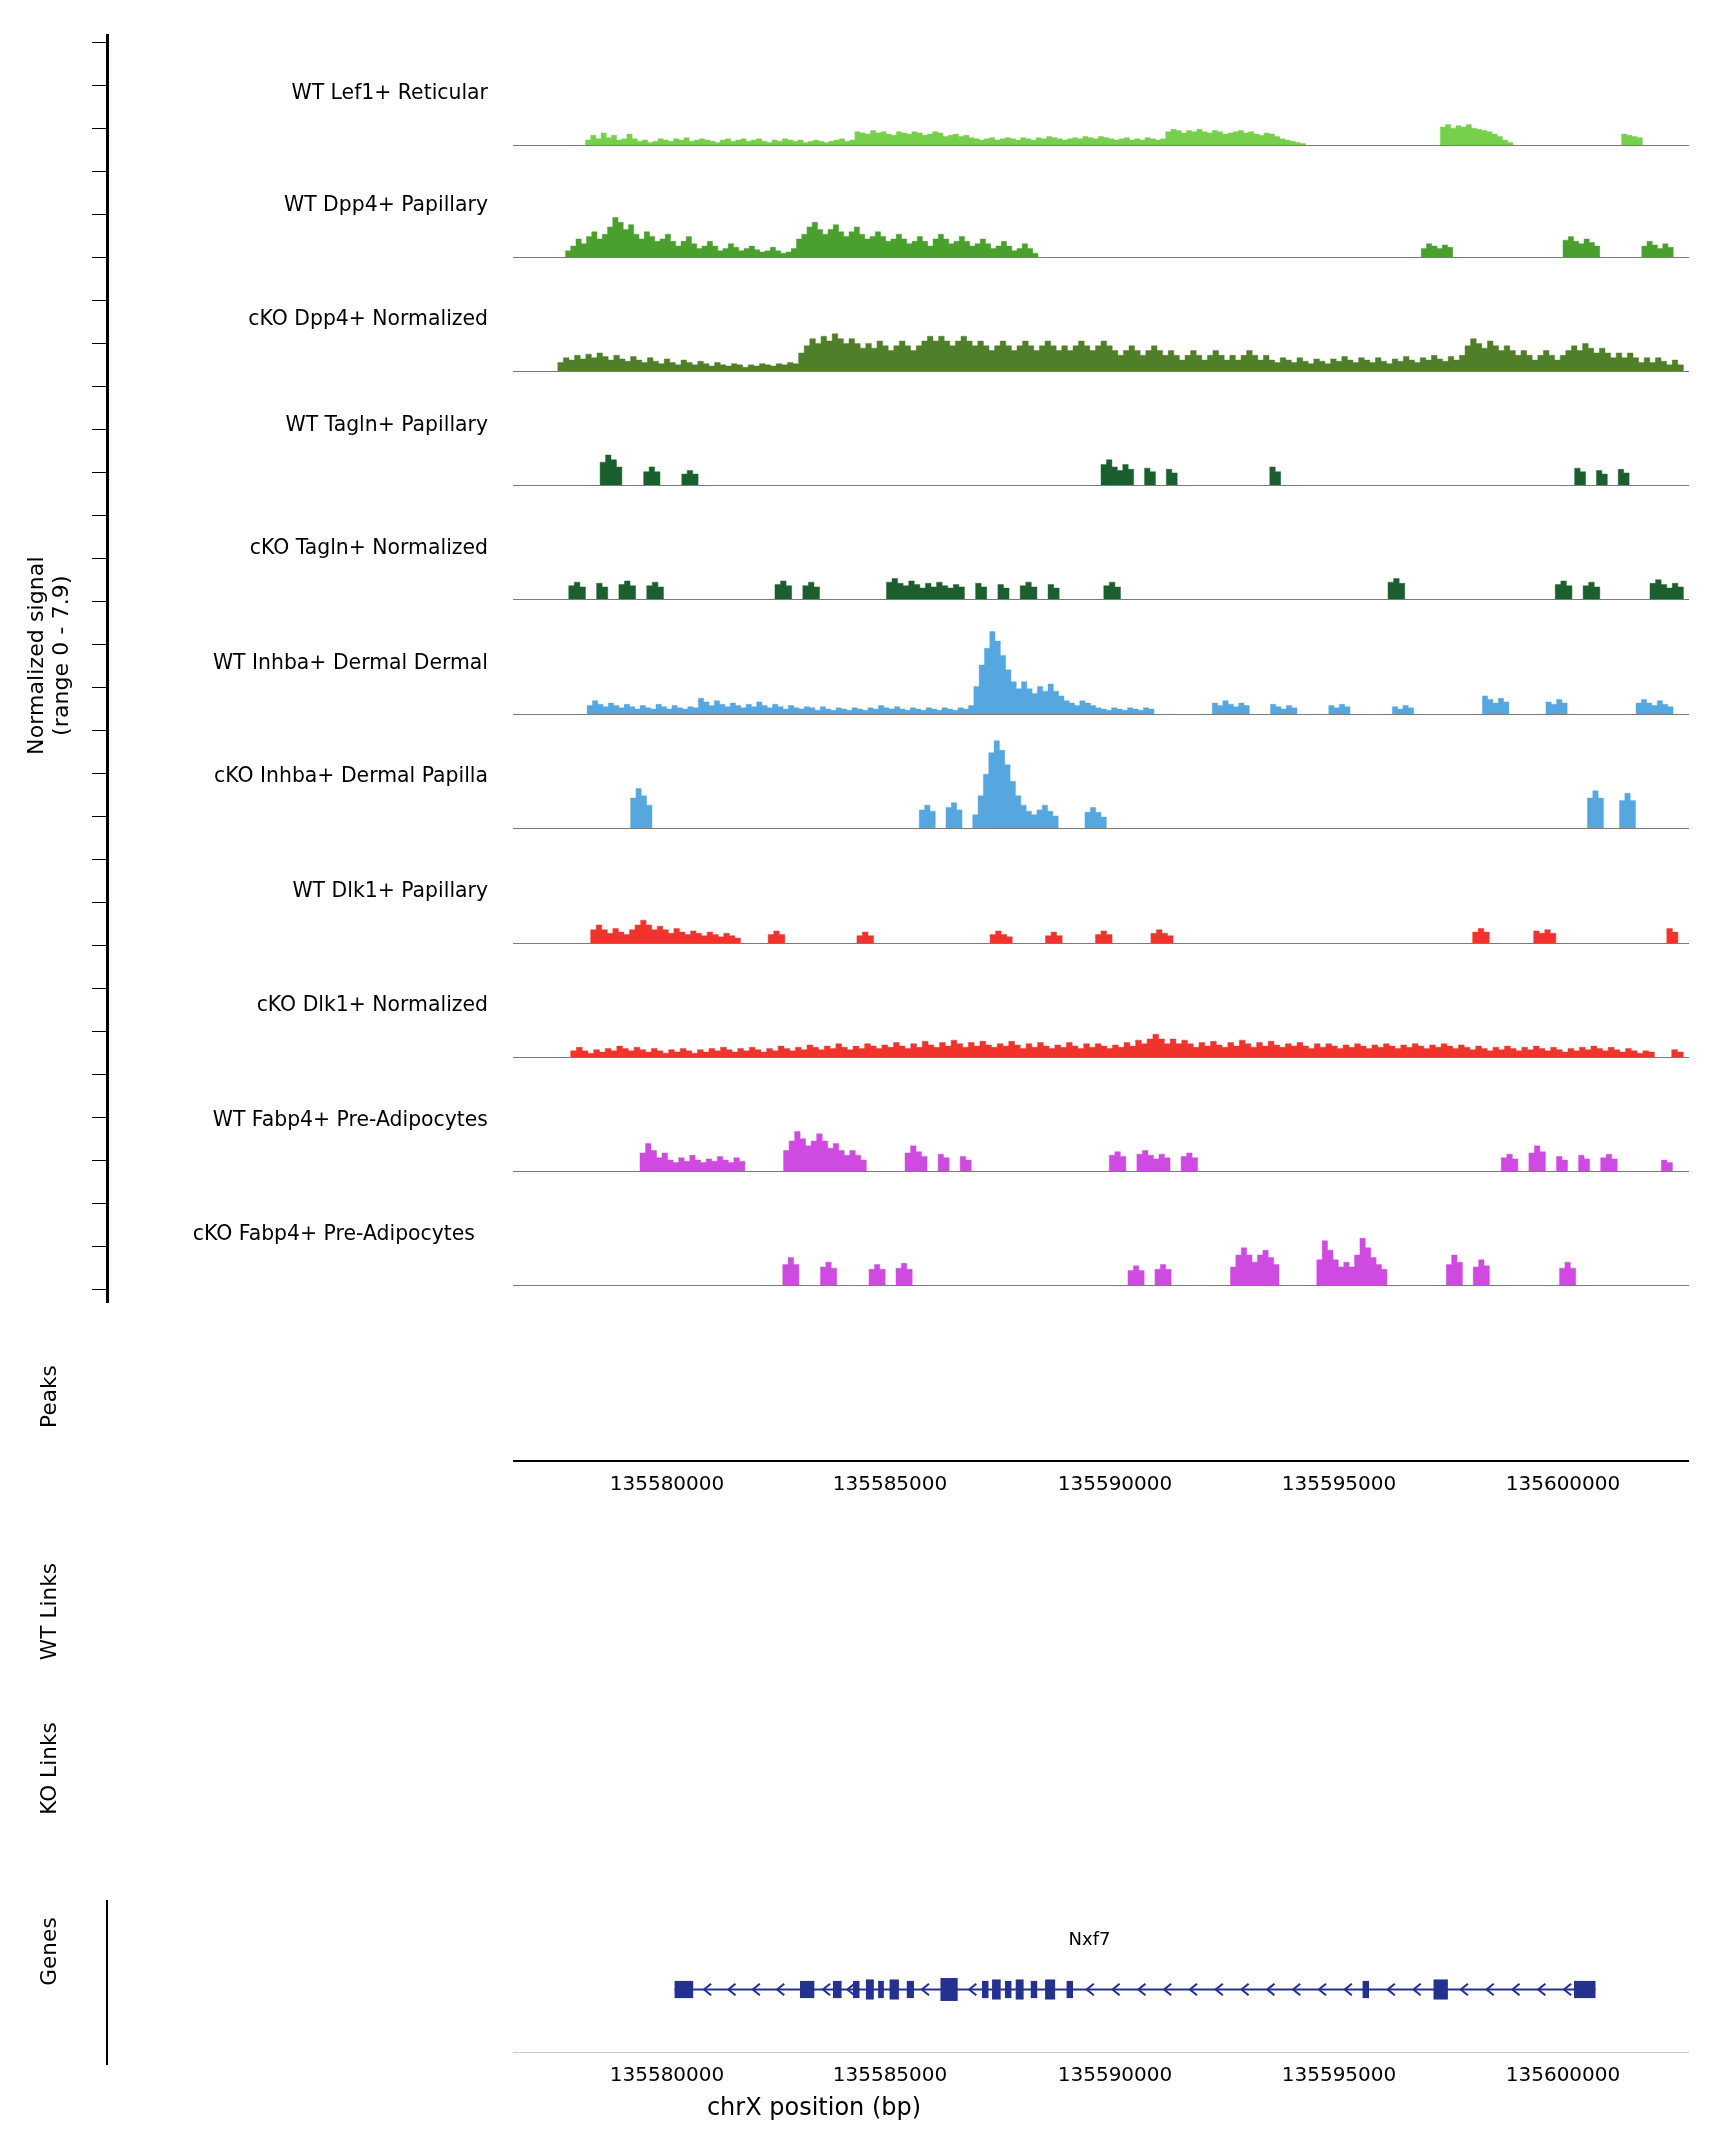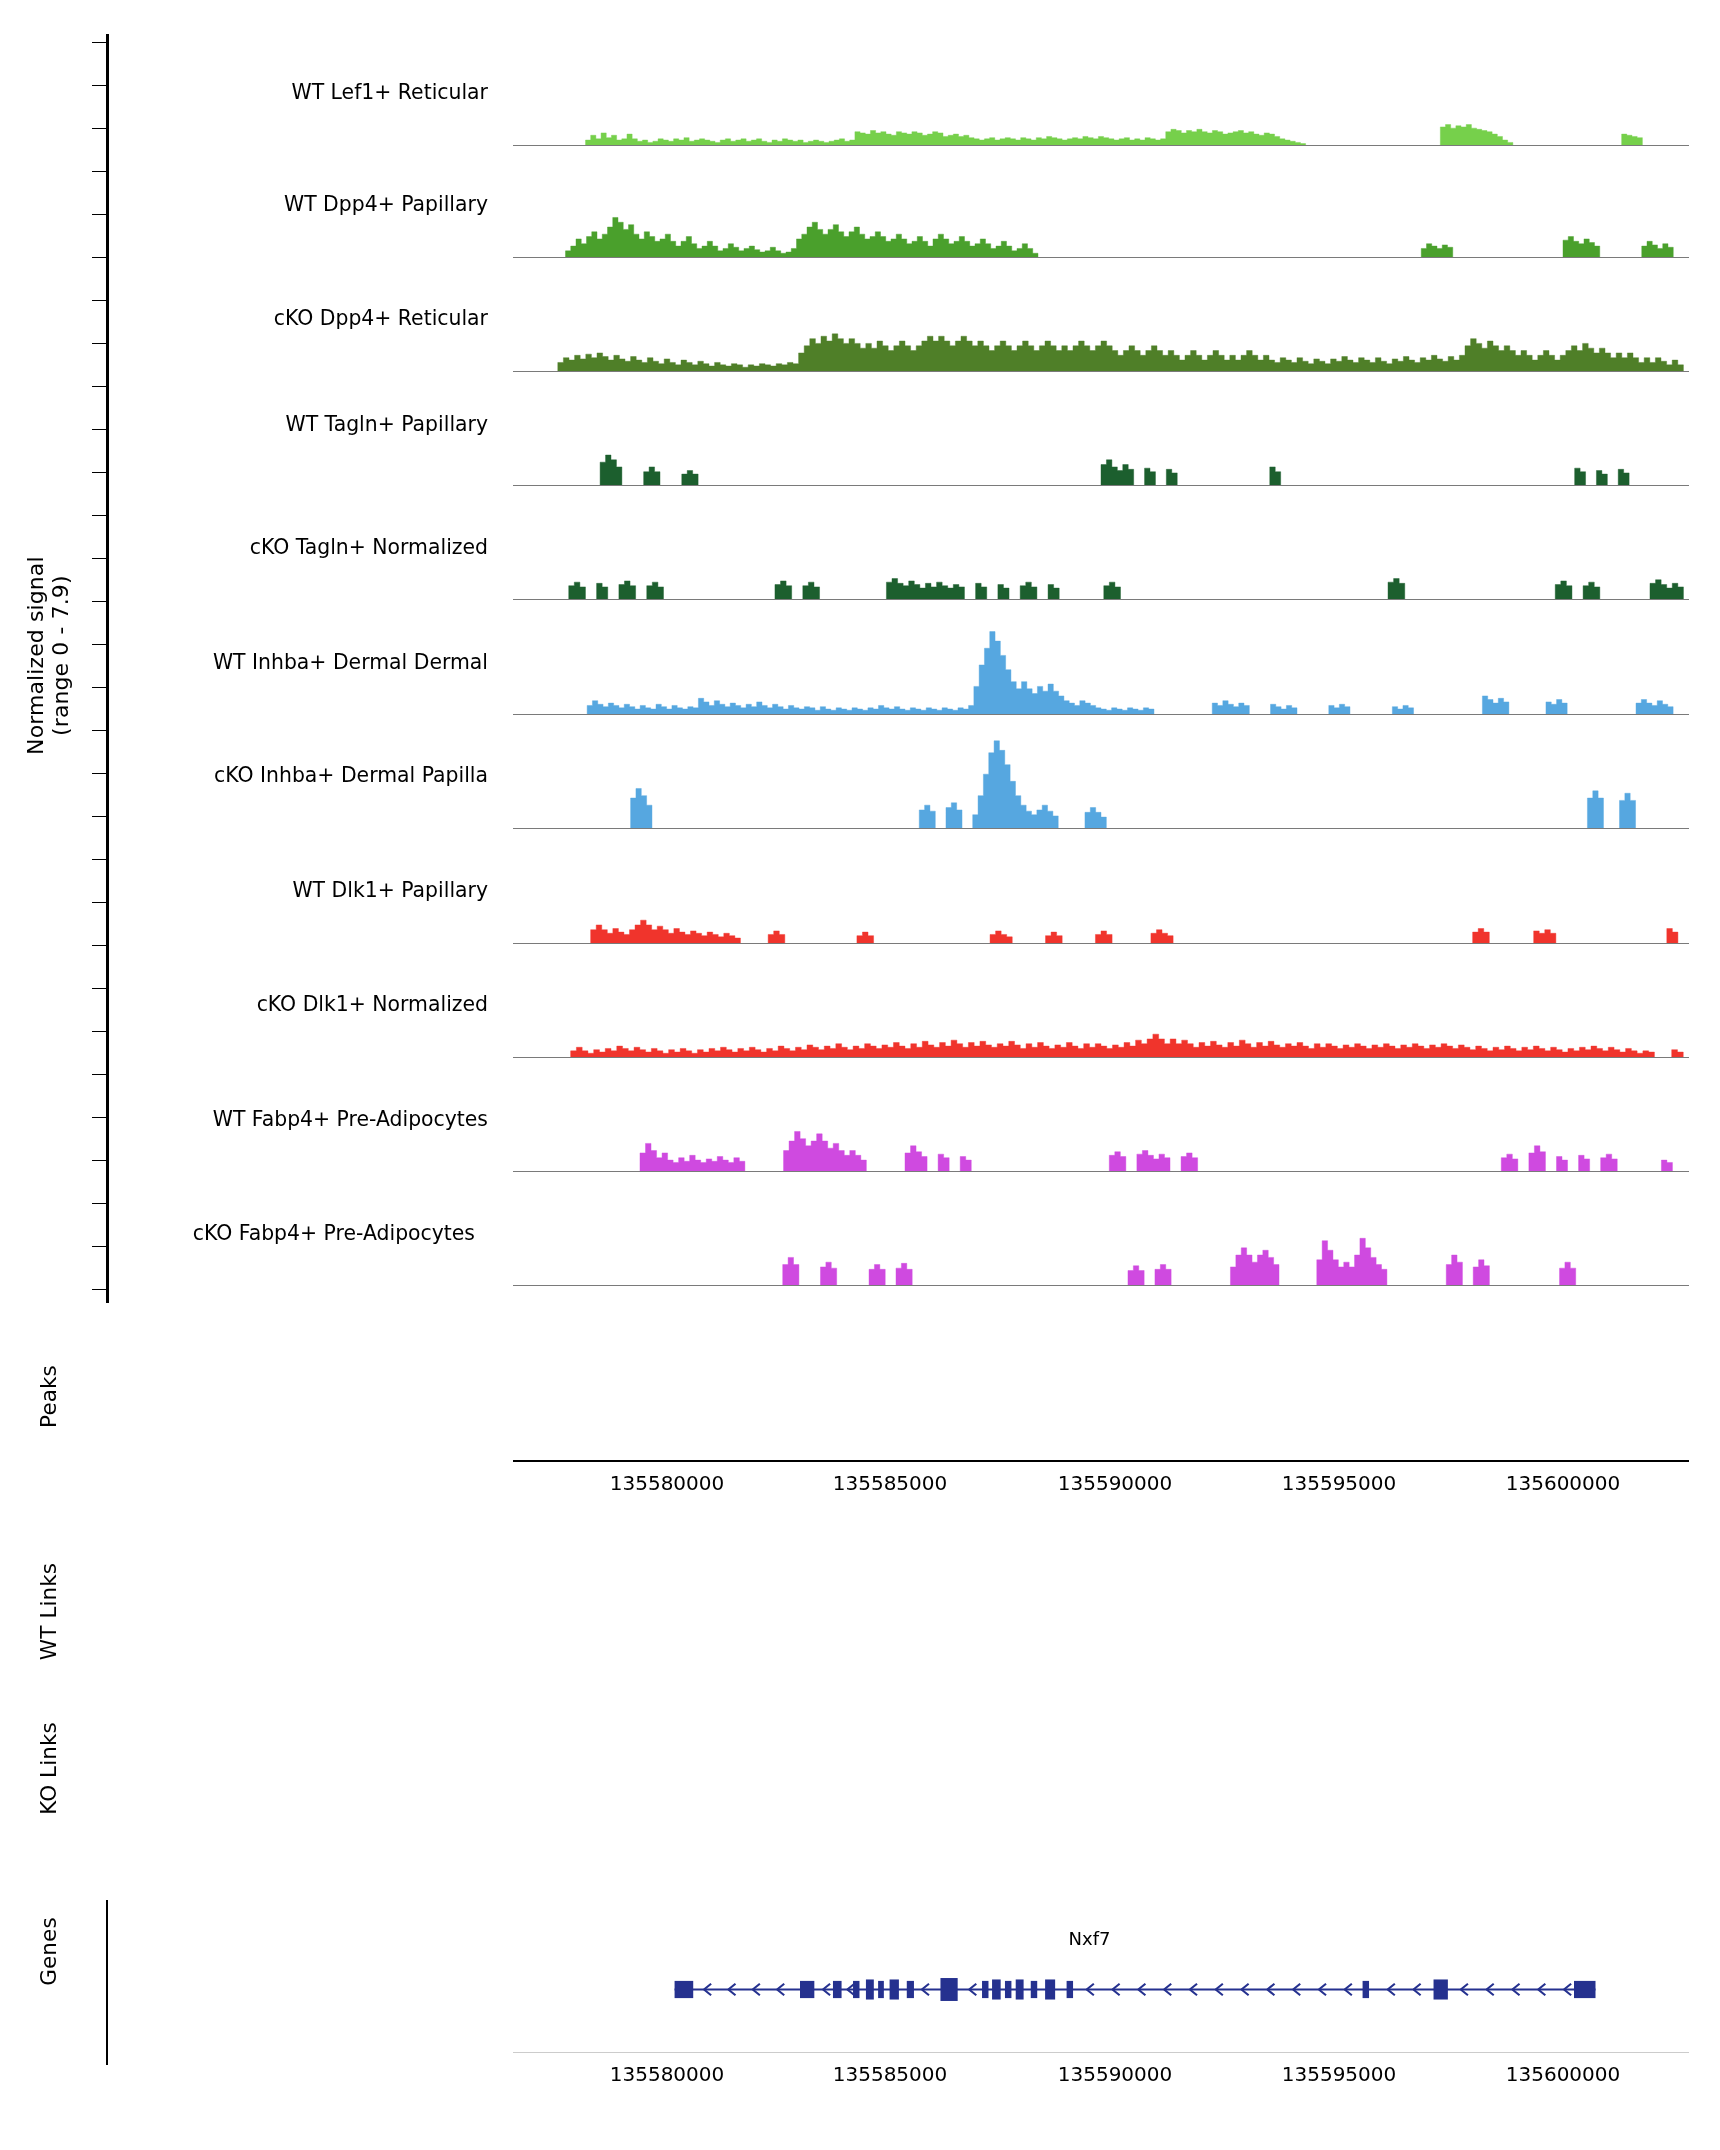--- a/index.html
+++ b/index.html
@@ -155,21 +155,21 @@
   </div>
 
   <div class="track-name" style="left:72px; top:192px; width:416px;">WT Dpp4+ Papillary</div>
   <div class="track-plot" style="top:161px; height:97px;">
     <svg class="track-svg" width="1176" height="97" viewBox="0 0 1640 136" preserveAspectRatio="none">
         <path d="M 0 136 L 0.00 136.00 L 7.32 136.00 L 7.32 136.00 L 14.64 136.00 L 14.64 136.00 L 21.96 136.00 L 21.96 136.00 L 29.29 136.00 L 29.29 136.00 L 36.61 136.00 L 36.61 136.00 L 43.93 136.00 L 43.93 136.00 L 51.25 136.00 L 51.25 136.00 L 58.57 136.00 L 58.57 136.00 L 65.89 136.00 L 65.89 136.00 L 73.21 136.00 L 73.21 125.97 L 80.54 125.97 L 80.54 119.29 L 87.86 119.29 L 87.86 109.27 L 95.18 109.27 L 95.18 115.95 L 102.50 115.95 L 102.50 105.92 L 109.82 105.92 L 109.82 99.24 L 117.14 99.24 L 117.14 109.27 L 124.46 109.27 L 124.46 102.58 L 131.79 102.58 L 131.79 92.56 L 139.11 92.56 L 139.11 79.19 L 146.43 79.19 L 146.43 85.87 L 153.75 85.87 L 153.75 95.90 L 161.07 95.90 L 161.07 89.22 L 168.39 89.22 L 168.39 102.58 L 175.71 102.58 L 175.71 109.27 L 183.04 109.27 L 183.04 99.24 L 190.36 99.24 L 190.36 105.92 L 197.68 105.92 L 197.68 112.61 L 205.00 112.61 L 205.00 109.27 L 212.32 109.27 L 212.32 102.58 L 219.64 102.58 L 219.64 112.61 L 226.96 112.61 L 226.96 119.29 L 234.29 119.29 L 234.29 112.61 L 241.61 112.61 L 241.61 105.92 L 248.93 105.92 L 248.93 115.95 L 256.25 115.95 L 256.25 122.63 L 263.57 122.63 L 263.57 119.29 L 270.89 119.29 L 270.89 112.61 L 278.21 112.61 L 278.21 119.29 L 285.54 119.29 L 285.54 125.97 L 292.86 125.97 L 292.86 122.63 L 300.18 122.63 L 300.18 115.95 L 307.50 115.95 L 307.50 120.96 L 314.82 120.96 L 314.82 125.97 L 322.14 125.97 L 322.14 122.63 L 329.46 122.63 L 329.46 119.29 L 336.79 119.29 L 336.79 124.30 L 344.11 124.30 L 344.11 127.65 L 351.43 127.65 L 351.43 125.97 L 358.75 125.97 L 358.75 120.96 L 366.07 120.96 L 366.07 125.97 L 373.39 125.97 L 373.39 129.32 L 380.71 129.32 L 380.71 127.65 L 388.04 127.65 L 388.04 122.63 L 395.36 122.63 L 395.36 109.27 L 402.68 109.27 L 402.68 102.58 L 410.00 102.58 L 410.00 92.56 L 417.32 92.56 L 417.32 85.87 L 424.64 85.87 L 424.64 95.90 L 431.96 95.90 L 431.96 102.58 L 439.29 102.58 L 439.29 95.90 L 446.61 95.90 L 446.61 89.22 L 453.93 89.22 L 453.93 99.24 L 461.25 99.24 L 461.25 105.92 L 468.57 105.92 L 468.57 99.24 L 475.89 99.24 L 475.89 92.56 L 483.21 92.56 L 483.21 102.58 L 490.54 102.58 L 490.54 109.27 L 497.86 109.27 L 497.86 105.92 L 505.18 105.92 L 505.18 99.24 L 512.50 99.24 L 512.50 105.92 L 519.82 105.92 L 519.82 112.61 L 527.14 112.61 L 527.14 109.27 L 534.46 109.27 L 534.46 102.58 L 541.79 102.58 L 541.79 109.27 L 549.11 109.27 L 549.11 115.95 L 556.43 115.95 L 556.43 112.61 L 563.75 112.61 L 563.75 105.92 L 571.07 105.92 L 571.07 112.61 L 578.39 112.61 L 578.39 119.29 L 585.71 119.29 L 585.71 109.27 L 593.04 109.27 L 593.04 102.58 L 600.36 102.58 L 600.36 109.27 L 607.68 109.27 L 607.68 115.95 L 615.00 115.95 L 615.00 112.61 L 622.32 112.61 L 622.32 105.92 L 629.64 105.92 L 629.64 112.61 L 636.96 112.61 L 636.96 119.29 L 644.29 119.29 L 644.29 115.95 L 651.61 115.95 L 651.61 109.27 L 658.93 109.27 L 658.93 115.95 L 666.25 115.95 L 666.25 122.63 L 673.57 122.63 L 673.57 119.29 L 680.89 119.29 L 680.89 112.61 L 688.21 112.61 L 688.21 119.29 L 695.54 119.29 L 695.54 125.97 L 702.86 125.97 L 702.86 122.63 L 710.18 122.63 L 710.18 115.95 L 717.50 115.95 L 717.50 122.63 L 724.82 122.63 L 724.82 129.32 L 732.14 129.32 L 732.14 136.00 L 739.46 136.00 L 739.46 136.00 L 746.79 136.00 L 746.79 136.00 L 754.11 136.00 L 754.11 136.00 L 761.43 136.00 L 761.43 136.00 L 768.75 136.00 L 768.75 136.00 L 776.07 136.00 L 776.07 136.00 L 783.39 136.00 L 783.39 136.00 L 790.71 136.00 L 790.71 136.00 L 798.04 136.00 L 798.04 136.00 L 805.36 136.00 L 805.36 136.00 L 812.68 136.00 L 812.68 136.00 L 820.00 136.00 L 820.00 136.00 L 827.32 136.00 L 827.32 136.00 L 834.64 136.00 L 834.64 136.00 L 841.96 136.00 L 841.96 136.00 L 849.29 136.00 L 849.29 136.00 L 856.61 136.00 L 856.61 136.00 L 863.93 136.00 L 863.93 136.00 L 871.25 136.00 L 871.25 136.00 L 878.57 136.00 L 878.57 136.00 L 885.89 136.00 L 885.89 136.00 L 893.21 136.00 L 893.21 136.00 L 900.54 136.00 L 900.54 136.00 L 907.86 136.00 L 907.86 136.00 L 915.18 136.00 L 915.18 136.00 L 922.50 136.00 L 922.50 136.00 L 929.82 136.00 L 929.82 136.00 L 937.14 136.00 L 937.14 136.00 L 944.46 136.00 L 944.46 136.00 L 951.79 136.00 L 951.79 136.00 L 959.11 136.00 L 959.11 136.00 L 966.43 136.00 L 966.43 136.00 L 973.75 136.00 L 973.75 136.00 L 981.07 136.00 L 981.07 136.00 L 988.39 136.00 L 988.39 136.00 L 995.71 136.00 L 995.71 136.00 L 1003.04 136.00 L 1003.04 136.00 L 1010.36 136.00 L 1010.36 136.00 L 1017.68 136.00 L 1017.68 136.00 L 1025.00 136.00 L 1025.00 136.00 L 1032.32 136.00 L 1032.32 136.00 L 1039.64 136.00 L 1039.64 136.00 L 1046.96 136.00 L 1046.96 136.00 L 1054.29 136.00 L 1054.29 136.00 L 1061.61 136.00 L 1061.61 136.00 L 1068.93 136.00 L 1068.93 136.00 L 1076.25 136.00 L 1076.25 136.00 L 1083.57 136.00 L 1083.57 136.00 L 1090.89 136.00 L 1090.89 136.00 L 1098.21 136.00 L 1098.21 136.00 L 1105.54 136.00 L 1105.54 136.00 L 1112.86 136.00 L 1112.86 136.00 L 1120.18 136.00 L 1120.18 136.00 L 1127.50 136.00 L 1127.50 136.00 L 1134.82 136.00 L 1134.82 136.00 L 1142.14 136.00 L 1142.14 136.00 L 1149.46 136.00 L 1149.46 136.00 L 1156.79 136.00 L 1156.79 136.00 L 1164.11 136.00 L 1164.11 136.00 L 1171.43 136.00 L 1171.43 136.00 L 1178.75 136.00 L 1178.75 136.00 L 1186.07 136.00 L 1186.07 136.00 L 1193.39 136.00 L 1193.39 136.00 L 1200.71 136.00 L 1200.71 136.00 L 1208.04 136.00 L 1208.04 136.00 L 1215.36 136.00 L 1215.36 136.00 L 1222.68 136.00 L 1222.68 136.00 L 1230.00 136.00 L 1230.00 136.00 L 1237.32 136.00 L 1237.32 136.00 L 1244.64 136.00 L 1244.64 136.00 L 1251.96 136.00 L 1251.96 136.00 L 1259.29 136.00 L 1259.29 136.00 L 1266.61 136.00 L 1266.61 122.63 L 1273.93 122.63 L 1273.93 115.95 L 1281.25 115.95 L 1281.25 119.29 L 1288.57 119.29 L 1288.57 122.63 L 1295.89 122.63 L 1295.89 117.62 L 1303.21 117.62 L 1303.21 120.96 L 1310.54 120.96 L 1310.54 136.00 L 1317.86 136.00 L 1317.86 136.00 L 1325.18 136.00 L 1325.18 136.00 L 1332.50 136.00 L 1332.50 136.00 L 1339.82 136.00 L 1339.82 136.00 L 1347.14 136.00 L 1347.14 136.00 L 1354.46 136.00 L 1354.46 136.00 L 1361.79 136.00 L 1361.79 136.00 L 1369.11 136.00 L 1369.11 136.00 L 1376.43 136.00 L 1376.43 136.00 L 1383.75 136.00 L 1383.75 136.00 L 1391.07 136.00 L 1391.07 136.00 L 1398.39 136.00 L 1398.39 136.00 L 1405.71 136.00 L 1405.71 136.00 L 1413.04 136.00 L 1413.04 136.00 L 1420.36 136.00 L 1420.36 136.00 L 1427.68 136.00 L 1427.68 136.00 L 1435.00 136.00 L 1435.00 136.00 L 1442.32 136.00 L 1442.32 136.00 L 1449.64 136.00 L 1449.64 136.00 L 1456.96 136.00 L 1456.96 136.00 L 1464.29 136.00 L 1464.29 110.94 L 1471.61 110.94 L 1471.61 105.92 L 1478.93 105.92 L 1478.93 112.61 L 1486.25 112.61 L 1486.25 115.95 L 1493.57 115.95 L 1493.57 109.27 L 1500.89 109.27 L 1500.89 114.28 L 1508.21 114.28 L 1508.21 119.29 L 1515.54 119.29 L 1515.54 136.00 L 1522.86 136.00 L 1522.86 136.00 L 1530.18 136.00 L 1530.18 136.00 L 1537.50 136.00 L 1537.50 136.00 L 1544.82 136.00 L 1544.82 136.00 L 1552.14 136.00 L 1552.14 136.00 L 1559.46 136.00 L 1559.46 136.00 L 1566.79 136.00 L 1566.79 136.00 L 1574.11 136.00 L 1574.11 119.29 L 1581.43 119.29 L 1581.43 112.61 L 1588.75 112.61 L 1588.75 117.62 L 1596.07 117.62 L 1596.07 122.63 L 1603.39 122.63 L 1603.39 115.95 L 1610.71 115.95 L 1610.71 120.96 L 1618.04 120.96 L 1618.04 136.00 L 1625.36 136.00 L 1625.36 136.00 L 1632.68 136.00 L 1632.68 136.00 L 1640.00 136.00 L 1640 136 Z" fill="#4aa02c" stroke="#4aa02c" stroke-width="0.6"></path>
       </svg>
     <div class="baseline" style="top:96px;"></div>
   </div>
 
-  <div class="track-name" style="left:72px; top:306px; width:416px;">cKO Dpp4+ Reticular</div>
+  <div class="track-name" style="left:72px; top:306px; width:416px;">cKO Dpp4+ Normalized</div>
   <div class="track-plot" style="top:275px; height:97px;">
     <svg class="track-svg" width="1176" height="97" viewBox="0 0 1640 136" preserveAspectRatio="none">
         <path d="M 0 136 L 0.00 136.00 L 7.81 136.00 L 7.81 136.00 L 15.62 136.00 L 15.62 136.00 L 23.43 136.00 L 23.43 136.00 L 31.24 136.00 L 31.24 136.00 L 39.05 136.00 L 39.05 136.00 L 46.86 136.00 L 46.86 136.00 L 54.67 136.00 L 54.67 136.00 L 62.48 136.00 L 62.48 122.63 L 70.29 122.63 L 70.29 115.95 L 78.10 115.95 L 78.10 119.29 L 85.90 119.29 L 85.90 112.61 L 93.71 112.61 L 93.71 117.62 L 101.52 117.62 L 101.52 110.94 L 109.33 110.94 L 109.33 115.95 L 117.14 115.95 L 117.14 109.27 L 124.95 109.27 L 124.95 114.28 L 132.76 114.28 L 132.76 119.29 L 140.57 119.29 L 140.57 112.61 L 148.38 112.61 L 148.38 117.62 L 156.19 117.62 L 156.19 120.96 L 164.00 120.96 L 164.00 114.28 L 171.81 114.28 L 171.81 119.29 L 179.62 119.29 L 179.62 122.63 L 187.43 122.63 L 187.43 115.95 L 195.24 115.95 L 195.24 120.96 L 203.05 120.96 L 203.05 124.30 L 210.86 124.30 L 210.86 117.62 L 218.67 117.62 L 218.67 122.63 L 226.48 122.63 L 226.48 125.97 L 234.29 125.97 L 234.29 119.29 L 242.10 119.29 L 242.10 122.63 L 249.90 122.63 L 249.90 125.97 L 257.71 125.97 L 257.71 120.96 L 265.52 120.96 L 265.52 124.30 L 273.33 124.30 L 273.33 127.65 L 281.14 127.65 L 281.14 122.63 L 288.95 122.63 L 288.95 125.97 L 296.76 125.97 L 296.76 127.65 L 304.57 127.65 L 304.57 124.30 L 312.38 124.30 L 312.38 125.97 L 320.19 125.97 L 320.19 129.32 L 328.00 129.32 L 328.00 125.97 L 335.81 125.97 L 335.81 127.65 L 343.62 127.65 L 343.62 124.30 L 351.43 124.30 L 351.43 125.97 L 359.24 125.97 L 359.24 127.65 L 367.05 127.65 L 367.05 124.30 L 374.86 124.30 L 374.86 125.97 L 382.67 125.97 L 382.67 122.63 L 390.48 122.63 L 390.48 124.30 L 398.29 124.30 L 398.29 109.27 L 406.10 109.27 L 406.10 99.24 L 413.90 99.24 L 413.90 89.22 L 421.71 89.22 L 421.71 95.90 L 429.52 95.90 L 429.52 85.87 L 437.33 85.87 L 437.33 92.56 L 445.14 92.56 L 445.14 82.53 L 452.95 82.53 L 452.95 89.22 L 460.76 89.22 L 460.76 95.90 L 468.57 95.90 L 468.57 89.22 L 476.38 89.22 L 476.38 95.90 L 484.19 95.90 L 484.19 102.58 L 492.00 102.58 L 492.00 95.90 L 499.81 95.90 L 499.81 102.58 L 507.62 102.58 L 507.62 92.56 L 515.43 92.56 L 515.43 99.24 L 523.24 99.24 L 523.24 105.92 L 531.05 105.92 L 531.05 99.24 L 538.86 99.24 L 538.86 92.56 L 546.67 92.56 L 546.67 99.24 L 554.48 99.24 L 554.48 105.92 L 562.29 105.92 L 562.29 99.24 L 570.10 99.24 L 570.10 92.56 L 577.90 92.56 L 577.90 85.87 L 585.71 85.87 L 585.71 92.56 L 593.52 92.56 L 593.52 85.87 L 601.33 85.87 L 601.33 92.56 L 609.14 92.56 L 609.14 99.24 L 616.95 99.24 L 616.95 92.56 L 624.76 92.56 L 624.76 85.87 L 632.57 85.87 L 632.57 92.56 L 640.38 92.56 L 640.38 99.24 L 648.19 99.24 L 648.19 92.56 L 656.00 92.56 L 656.00 99.24 L 663.81 99.24 L 663.81 105.92 L 671.62 105.92 L 671.62 99.24 L 679.43 99.24 L 679.43 92.56 L 687.24 92.56 L 687.24 99.24 L 695.05 99.24 L 695.05 105.92 L 702.86 105.92 L 702.86 99.24 L 710.67 99.24 L 710.67 92.56 L 718.48 92.56 L 718.48 99.24 L 726.29 99.24 L 726.29 105.92 L 734.10 105.92 L 734.10 99.24 L 741.90 99.24 L 741.90 92.56 L 749.71 92.56 L 749.71 99.24 L 757.52 99.24 L 757.52 105.92 L 765.33 105.92 L 765.33 99.24 L 773.14 99.24 L 773.14 105.92 L 780.95 105.92 L 780.95 99.24 L 788.76 99.24 L 788.76 92.56 L 796.57 92.56 L 796.57 99.24 L 804.38 99.24 L 804.38 105.92 L 812.19 105.92 L 812.19 99.24 L 820.00 99.24 L 820.00 92.56 L 827.81 92.56 L 827.81 99.24 L 835.62 99.24 L 835.62 105.92 L 843.43 105.92 L 843.43 112.61 L 851.24 112.61 L 851.24 105.92 L 859.05 105.92 L 859.05 99.24 L 866.86 99.24 L 866.86 105.92 L 874.67 105.92 L 874.67 112.61 L 882.48 112.61 L 882.48 105.92 L 890.29 105.92 L 890.29 99.24 L 898.10 99.24 L 898.10 105.92 L 905.90 105.92 L 905.90 112.61 L 913.71 112.61 L 913.71 105.92 L 921.52 105.92 L 921.52 112.61 L 929.33 112.61 L 929.33 119.29 L 937.14 119.29 L 937.14 112.61 L 944.95 112.61 L 944.95 105.92 L 952.76 105.92 L 952.76 112.61 L 960.57 112.61 L 960.57 119.29 L 968.38 119.29 L 968.38 112.61 L 976.19 112.61 L 976.19 105.92 L 984.00 105.92 L 984.00 112.61 L 991.81 112.61 L 991.81 119.29 L 999.62 119.29 L 999.62 112.61 L 1007.43 112.61 L 1007.43 119.29 L 1015.24 119.29 L 1015.24 112.61 L 1023.05 112.61 L 1023.05 105.92 L 1030.86 105.92 L 1030.86 112.61 L 1038.67 112.61 L 1038.67 119.29 L 1046.48 119.29 L 1046.48 112.61 L 1054.29 112.61 L 1054.29 119.29 L 1062.10 119.29 L 1062.10 122.63 L 1069.90 122.63 L 1069.90 115.95 L 1077.71 115.95 L 1077.71 119.29 L 1085.52 119.29 L 1085.52 122.63 L 1093.33 122.63 L 1093.33 115.95 L 1101.14 115.95 L 1101.14 120.96 L 1108.95 120.96 L 1108.95 124.30 L 1116.76 124.30 L 1116.76 117.62 L 1124.57 117.62 L 1124.57 120.96 L 1132.38 120.96 L 1132.38 124.30 L 1140.19 124.30 L 1140.19 117.62 L 1148.00 117.62 L 1148.00 120.96 L 1155.81 120.96 L 1155.81 114.28 L 1163.62 114.28 L 1163.62 119.29 L 1171.43 119.29 L 1171.43 122.63 L 1179.24 122.63 L 1179.24 115.95 L 1187.05 115.95 L 1187.05 119.29 L 1194.86 119.29 L 1194.86 122.63 L 1202.67 122.63 L 1202.67 115.95 L 1210.48 115.95 L 1210.48 120.96 L 1218.29 120.96 L 1218.29 124.30 L 1226.10 124.30 L 1226.10 117.62 L 1233.90 117.62 L 1233.90 120.96 L 1241.71 120.96 L 1241.71 114.28 L 1249.52 114.28 L 1249.52 119.29 L 1257.33 119.29 L 1257.33 122.63 L 1265.14 122.63 L 1265.14 115.95 L 1272.95 115.95 L 1272.95 119.29 L 1280.76 119.29 L 1280.76 112.61 L 1288.57 112.61 L 1288.57 117.62 L 1296.38 117.62 L 1296.38 120.96 L 1304.19 120.96 L 1304.19 114.28 L 1312.00 114.28 L 1312.00 119.29 L 1319.81 119.29 L 1319.81 112.61 L 1327.62 112.61 L 1327.62 99.24 L 1335.43 99.24 L 1335.43 89.22 L 1343.24 89.22 L 1343.24 95.90 L 1351.05 95.90 L 1351.05 102.58 L 1358.86 102.58 L 1358.86 92.56 L 1366.67 92.56 L 1366.67 99.24 L 1374.48 99.24 L 1374.48 105.92 L 1382.29 105.92 L 1382.29 99.24 L 1390.10 99.24 L 1390.10 105.92 L 1397.90 105.92 L 1397.90 112.61 L 1405.71 112.61 L 1405.71 105.92 L 1413.52 105.92 L 1413.52 112.61 L 1421.33 112.61 L 1421.33 119.29 L 1429.14 119.29 L 1429.14 112.61 L 1436.95 112.61 L 1436.95 105.92 L 1444.76 105.92 L 1444.76 112.61 L 1452.57 112.61 L 1452.57 119.29 L 1460.38 119.29 L 1460.38 112.61 L 1468.19 112.61 L 1468.19 105.92 L 1476.00 105.92 L 1476.00 99.24 L 1483.81 99.24 L 1483.81 105.92 L 1491.62 105.92 L 1491.62 95.90 L 1499.43 95.90 L 1499.43 102.58 L 1507.24 102.58 L 1507.24 109.27 L 1515.05 109.27 L 1515.05 102.58 L 1522.86 102.58 L 1522.86 109.27 L 1530.67 109.27 L 1530.67 115.95 L 1538.48 115.95 L 1538.48 109.27 L 1546.29 109.27 L 1546.29 115.95 L 1554.10 115.95 L 1554.10 109.27 L 1561.90 109.27 L 1561.90 115.95 L 1569.71 115.95 L 1569.71 122.63 L 1577.52 122.63 L 1577.52 115.95 L 1585.33 115.95 L 1585.33 122.63 L 1593.14 122.63 L 1593.14 115.95 L 1600.95 115.95 L 1600.95 120.96 L 1608.76 120.96 L 1608.76 125.97 L 1616.57 125.97 L 1616.57 119.29 L 1624.38 119.29 L 1624.38 125.97 L 1632.19 125.97 L 1632.19 136.00 L 1640.00 136.00 L 1640 136 Z" fill="#4f7f28" stroke="#4f7f28" stroke-width="0.6"></path>
       </svg>
     <div class="baseline" style="top:96px;"></div>
   </div>
 
   <div class="track-name" style="left:72px; top:412px; width:416px;">WT Tagln+ Papillary</div>
   <div class="track-plot" style="top:389px; height:97px;">
     <svg class="track-svg" width="1176" height="97" viewBox="0 0 1640 136" preserveAspectRatio="none">
@@ -301,15 +301,16 @@
     </svg>
   </div>
 
   <div class="axis-rule" style="left:513px; top:2052px; width:1176px; height:1.4px; background:#cccccc;"></div>
   <div class="axis-tick-label" style="left:581px; top:2062px; width:172px;">135580000</div>
   <div class="axis-tick-label" style="left:804px; top:2062px; width:172px;">135585000</div>
   <div class="axis-tick-label" style="left:1029px; top:2062px; width:172px;">135590000</div>
   <div class="axis-tick-label" style="left:1253px; top:2062px; width:172px;">135595000</div>
   <div class="axis-tick-label" style="left:1477px; top:2062px; width:172px;">135600000</div>
 
+  <div class="axis-title" style="left:814px; top:2093px; width:574px; left:814px; transform:translateX(-50%);">chrX position (bp)</div>
 
 </div>
 
 
 </body></html>

